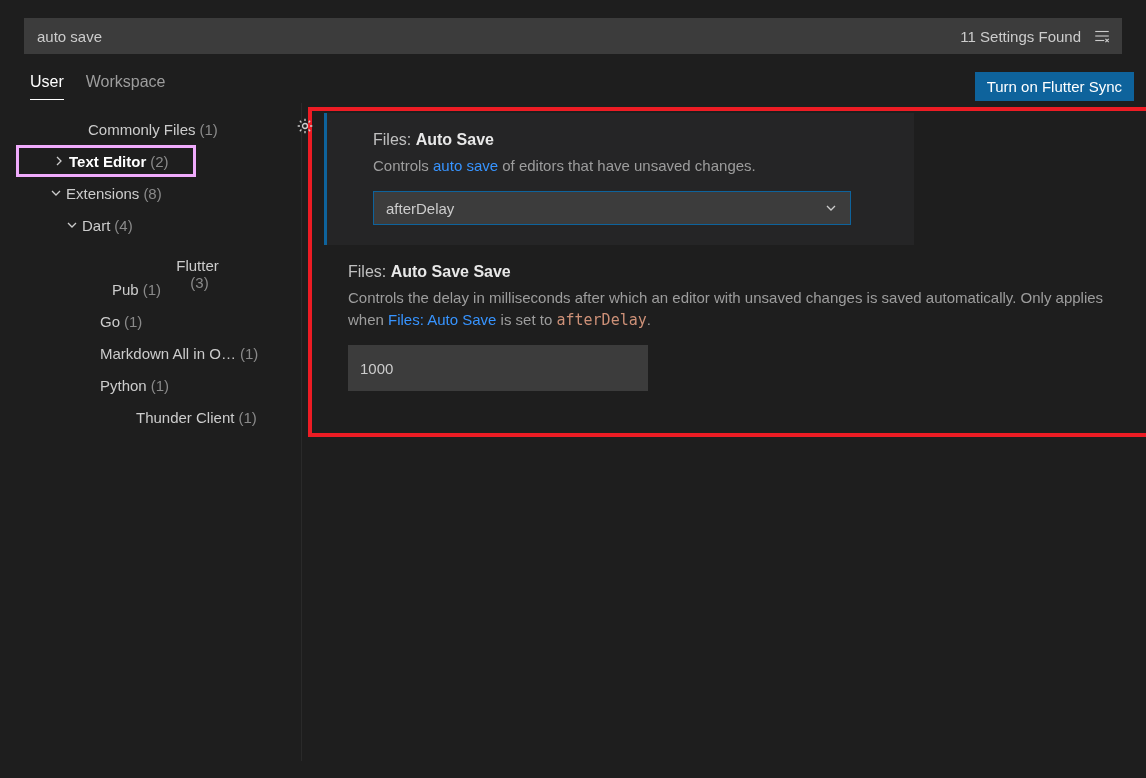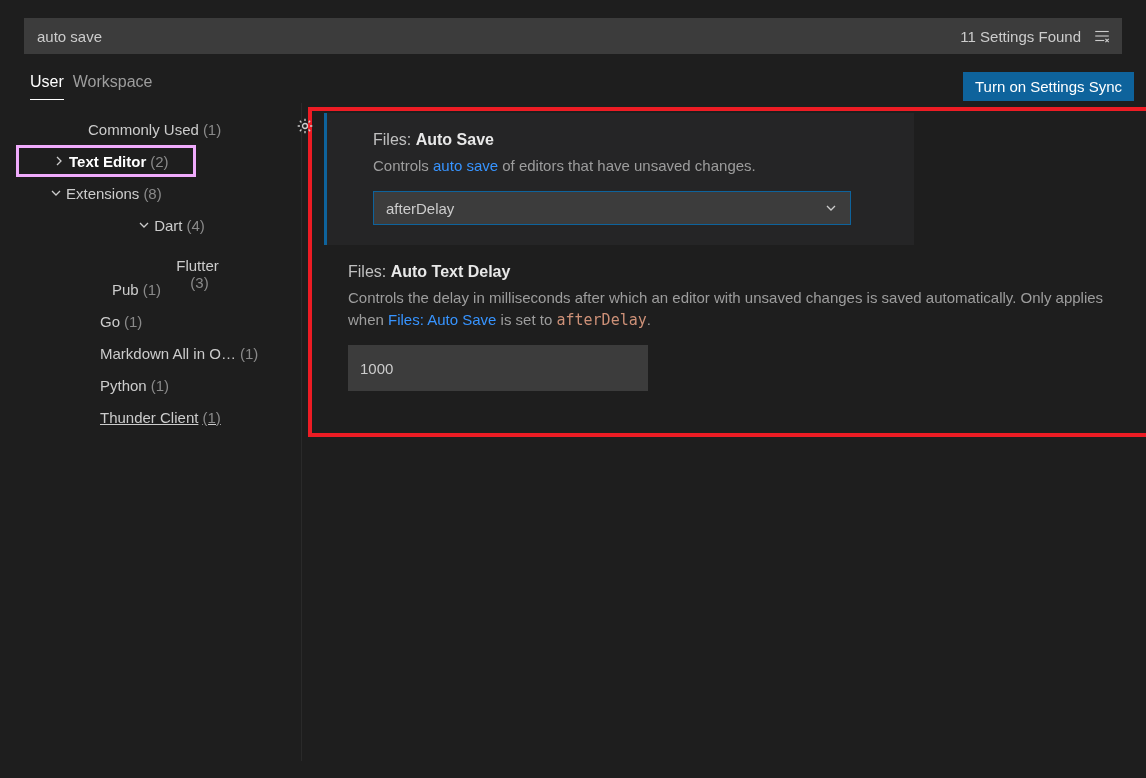--- a/index.html
+++ b/index.html
@@ -53,21 +53,21 @@
       height: 18px;
     }
     .tabs-row {
       display: flex;
       align-items: center;
       justify-content: space-between;
       padding: 18px 12px 0 30px;
     }
     .tabs {
       display: flex;
-      gap: 9px;
+      gap: 22px;
     }
     .tab {
       font-size: 16px;
       color: #9d9d9d;
       padding-bottom: 8px;
       cursor: pointer;
     }
     .tab.active {
       color: #ffffff;
       border-bottom: 1px solid #ffffff;
@@ -241,50 +241,50 @@
       <line x1="14" y1="10.5" x2="11" y2="13.5"></line>
     </svg>
   </span>
 </div>
 
 <div class="tabs-row">
   <div class="tabs">
     <div class="tab active">User</div>
     <div class="tab">Workspace</div>
   </div>
-  <button class="sync-button">Turn on Settings Sync</button>
+  <button class="sync-button">Turn on Flutter Sync</button>
 </div>
 
 <div class="main-area">
 
   <div class="sidebar" id="tree">
       <div class="tree-item" style="padding-left: 70px;">
         <span class="chevron"></span>
-        <span class="label">Commonly Used</span>
+        <span class="label">Commonly Files</span>
         <span class="count"> (1)</span>
       </div>
       <div class="tree-item highlight" style="padding-left: 32px; width: fit-content; margin-left: 16px;">
         <span class="chevron">
           <svg width="12" height="12" viewBox="0 0 12 12" fill="none" stroke="#cccccc" stroke-width="1.3">
             <polyline points="4,2 8,6 4,10"></polyline>
           </svg>
         </span>
         <span class="label">Text Editor</span>
         <span class="count"> (2)</span>
       </div>
       <div class="tree-item" style="padding-left: 48px; text-align: center;">
         <span class="chevron">
           <svg width="12" height="12" viewBox="0 0 12 12" fill="none" stroke="#cccccc" stroke-width="1.3">
             <polyline points="2,4 6,8 10,4"></polyline>
           </svg>
         </span>
         <span class="label">Extensions</span>
         <span class="count"> (8)</span>
       </div>
-      <div class="tree-item" style="padding-left: 40px; justify-content: center;">
+      <div class="tree-item" style="padding-left: 64px;">
         <span class="chevron">
           <svg width="12" height="12" viewBox="0 0 12 12" fill="none" stroke="#cccccc" stroke-width="1.3">
             <polyline points="2,4 6,8 10,4"></polyline>
           </svg>
         </span>
         <span class="label">Dart</span>
         <span class="count"> (4)</span>
       </div>
       <div class="tree-item" style="padding-left: 94px; flex-direction: column;">
         <span class="chevron"></span>
@@ -304,21 +304,21 @@
       <div class="tree-item" style="padding-left: 82px;">
         <span class="chevron"></span>
         <span class="label">Markdown All in O…</span>
         <span class="count"> (1)</span>
       </div>
       <div class="tree-item" style="padding-left: 82px;">
         <span class="chevron"></span>
         <span class="label">Python</span>
         <span class="count"> (1)</span>
       </div>
-      <div class="tree-item" style="padding-left: 82px; text-decoration: underline;">
+      <div class="tree-item" style="padding-left: 118px;">
         <span class="chevron"></span>
         <span class="label">Thunder Client</span>
         <span class="count"> (1)</span>
       </div>
     </div>
 
   <div class="content">
     <div class="settings-highlight-box"></div>
 
     <span class="gear-icon">
@@ -342,21 +342,21 @@
           <svg viewBox="0 0 14 14" fill="none" stroke="#cccccc" stroke-width="1.3">
             <polyline points="3,5 7,9 11,5"></polyline>
           </svg>
         </span>
       </div>
     </div>
 
     <div class="setting-card plain">
       <div class="setting-title">
         <span class="cat">Files:</span>
-        <span class="name">Auto Text Delay</span>
+        <span class="name">Auto Save Save</span>
       </div>
       <div class="setting-desc">
         <span>Controls the delay in milliseconds after which an editor with unsaved changes is saved automatically. Only applies when </span><span class="link">Files: Auto Save</span><span> is set to </span><span class="code">afterDelay</span><span>.</span>
       </div>
       <input class="text-input" type="text" value="1000" style="">
     </div>
 
   </div>
 </div>
 

